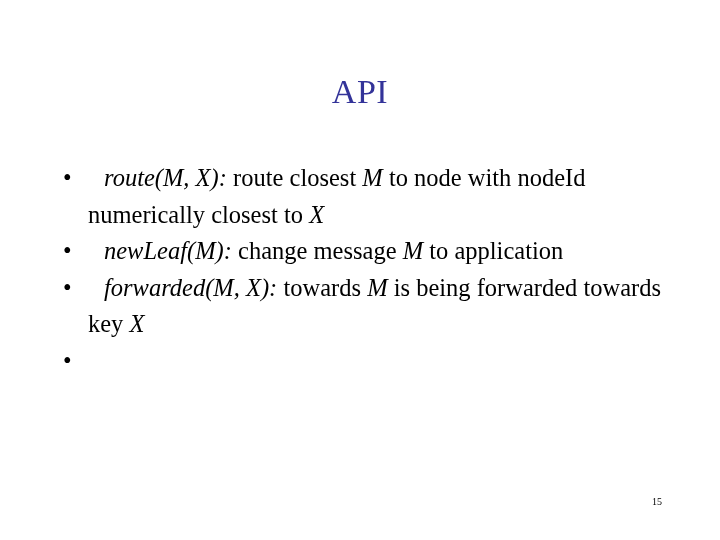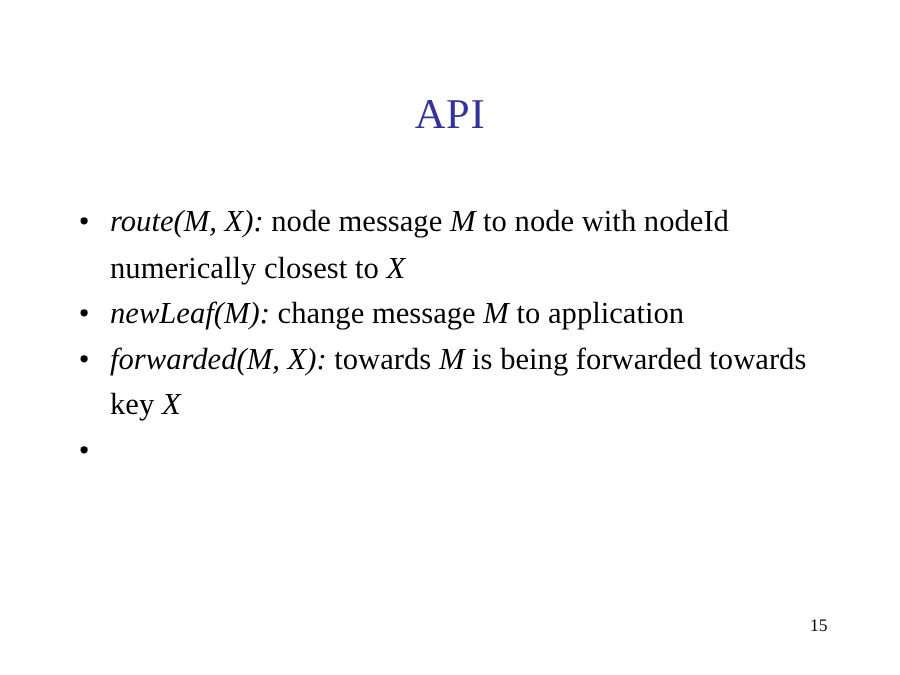--- a/index.html
+++ b/index.html
@@ -64,50 +64,51 @@
   .bullet-marker {
     position: absolute;
     left: 8px;
     top: 0;
     font-size: 24.5px;
     line-height: 36.5px;
   }
 
   .api-name {
     font-style: italic;
+    margin-left: 16px;
   }
 
   .var {
     font-style: italic;
   }
 
   
   .page-number {
     position: absolute;
     right: 58px;
     bottom: 29px;
-    font-size: 14px;
+    font-size: 10px;
     line-height: 18px;
     color: #000000;
     font-family: "Liberation Serif", "DejaVu Serif", serif;
   }
 </style>
 </head>
 <body>
 
 <div class="slide">
 
   <div class="slide-title">API</div>
 
   <ul class="body-list">
 
     <li class="bullet-item">
       <span class="bullet-marker">•</span>
       <span class="bullet-text">
-        <span class="api-name">route(M, X):</span><span> node message </span><span class="var">M</span><span> to node with nodeId numerically closest to </span><span class="var">X</span>
+        <span class="api-name">route(M, X):</span><span> route closest </span><span class="var">M</span><span> to node with nodeId numerically closest to </span><span class="var">X</span>
       </span>
     </li>
 
     <li class="bullet-item">
       <span class="bullet-marker">•</span>
       <span class="bullet-text">
         <span class="api-name">newLeaf(M):</span><span> change message </span><span class="var">M</span><span> to application</span>
       </span>
     </li>
 

